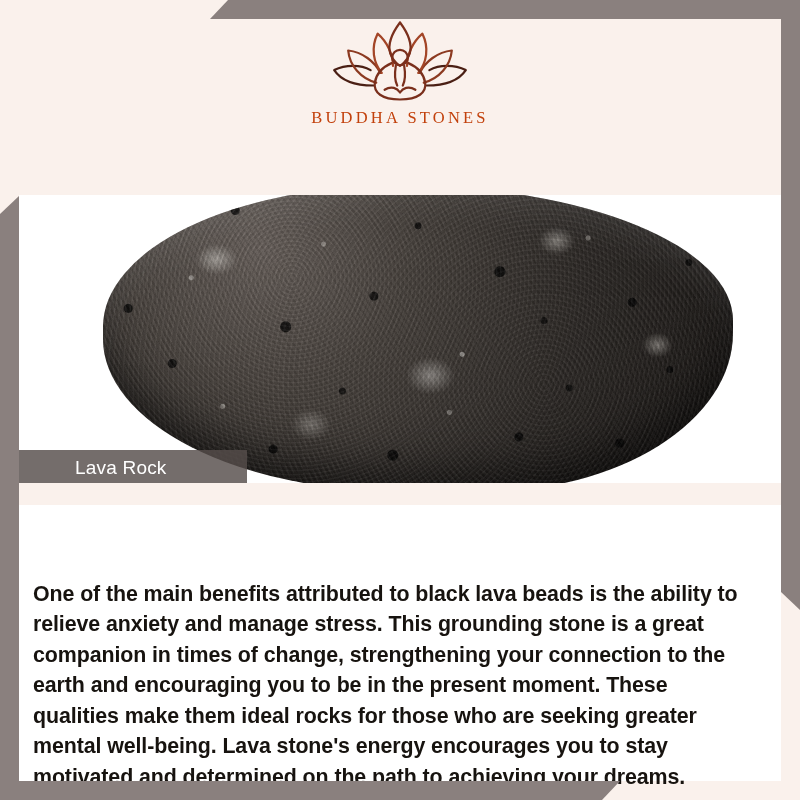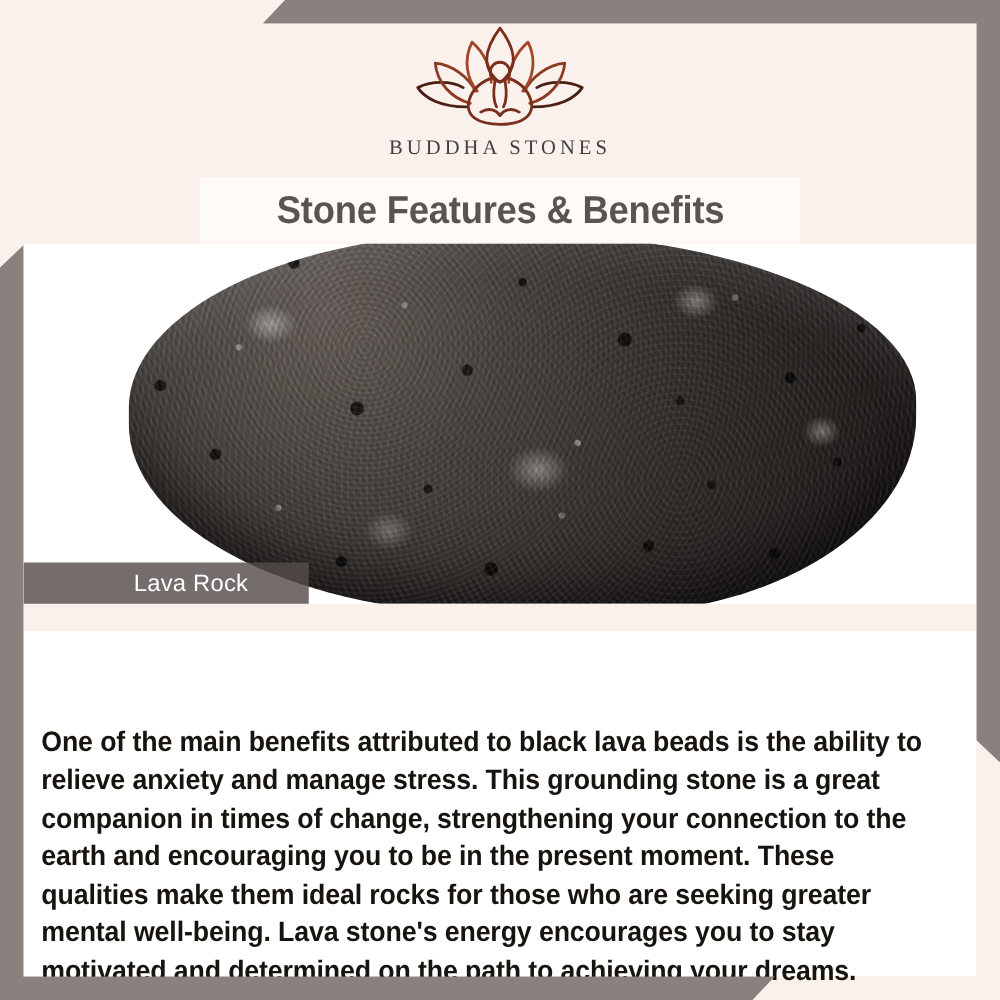--- a/index.html
+++ b/index.html
@@ -86,21 +86,21 @@
     margin: 0 auto;
     width: 140px;
     height: 86px;
   }
   .logo-word {
     display: block;
     margin-top: 4px;
     font-family: "Liberation Serif", serif;
     font-size: 16.5px;
     letter-spacing: 3.2px;
-    color: #404040;
+    color: #c2410c;
     text-align: center;
   }
 
   .title-banner {
     position: absolute;
     left: 160px;
     top: 142px;
     width: 480px;
     height: 52px;
     background: #fdfaf8;
@@ -193,21 +193,21 @@
     position: absolute;
     left: 19px;
     top: 450px;
     width: 228px;
     height: 35px;
     background: rgba(86,77,74,.82);
     display: flex;
     align-items: center;
   }
   .name-text {
-    padding-left: 88px;
+    padding-left: 56px;
     color: #ffffff;
     font-size: 19px;
     font-weight: 400;
     letter-spacing: .2px;
   }
 
   .cream-strip {
     position: absolute;
     left: 19px;
     top: 483px;
@@ -290,23 +290,20 @@
           <path d="M94 68 C92 80 92 88 96 96" stroke="#7a2f1c"></path>
           <path d="M106 68 C108 80 108 88 104 96" stroke="#7a2f1c"></path>
 
           <path d="M64 92 C62 106 74 116 100 116 C126 116 138 106 136 92" stroke="#7a2f1c"></path>
           <path d="M78 102 C88 96 96 100 100 106 C104 100 112 96 122 102" stroke="#7a2f1c"></path>
         </g>
       </svg>
       <span class="logo-word">BUDDHA STONES</span>
     </div>
 
-    <div class="title-banner">
-      <span class="title-text">Stone Features &amp; Benefits</span>
-    </div>
   </div>
 
   <div class="card"></div>
 
   <div class="photo">
     <div class="rock">
       <div class="rock-tex"></div>
       <div class="rock-tex2"></div>
     </div>
   </div>

